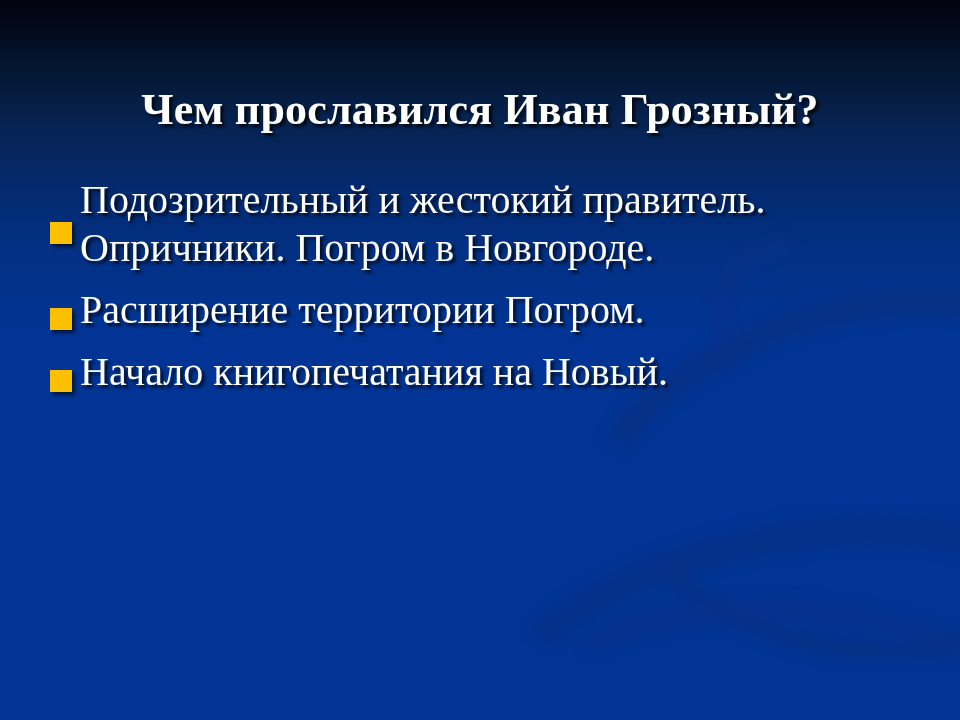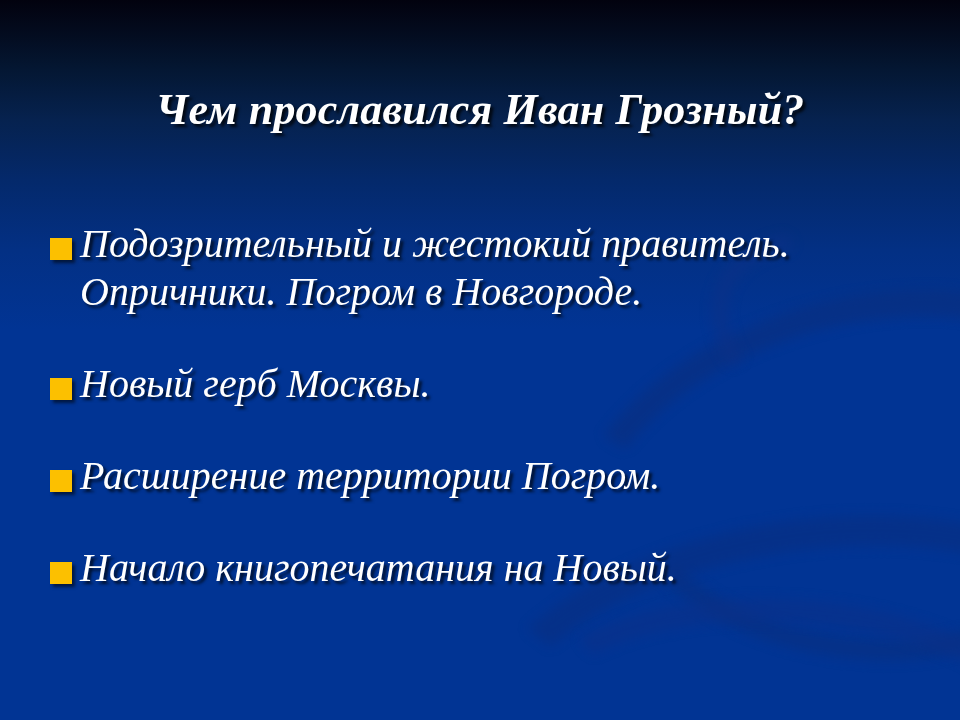--- a/index.html
+++ b/index.html
@@ -74,21 +74,20 @@
     width: 500px; height: 220px;
     border: 22px solid #0c3088;
     border-color: #0c3088 transparent transparent transparent;
     transform: rotate(4deg);
   }
 
   .content {
     position: relative;
     z-index: 2;
     height: 100%;
-    font-style: italic;
   }
 
   .slide-title {
     position: absolute;
     top: 58px;
     left: 0;
     width: 960px;
     text-align: center;
     color: #ffffff;
     font-size: 44px;
@@ -101,23 +100,22 @@
 
   .bullet-list {
     position: absolute;
     top: 176px;
     left: 50px;
     width: 880px;
   }
 
   .bullet-item {
     display: flex;
-    align-items: flex-start;
+    align-items: center;
     margin-bottom: 14px;
-    margin-top: 44px;
   }
   .bullet-item:last-child { margin-bottom: 0; }
 
   .bullet-marker {
     flex: 0 0 auto;
     width: 22px;
     height: 22px;
     margin-top: 18px;
     margin-right: 8px;
     background: #fcc000;
@@ -152,24 +150,20 @@
 
     <h1 class="slide-title">Чем прославился Иван Грозный?</h1>
 
     <ul class="bullet-list" style="list-style:none;margin:0;padding:0;">
 
       <li class="bullet-item wide">
         <span class="bullet-marker"></span>
         <span class="bullet-text">Подозрительный и жестокий правитель. Опричники. Погром в Новгороде.</span>
       </li>
 
-      <li class="bullet-item">
-        <span class="bullet-marker"></span>
-        <span class="bullet-text">Новый герб Москвы.</span>
-      </li>
 
 
       <li class="bullet-item">
         <span class="bullet-marker"></span>
         <span class="bullet-text">Расширение территории Погром.</span>
       </li>
 
       <li class="bullet-item">
         <span class="bullet-marker"></span>
         <span class="bullet-text">Начало книгопечатания на Новый.</span>

